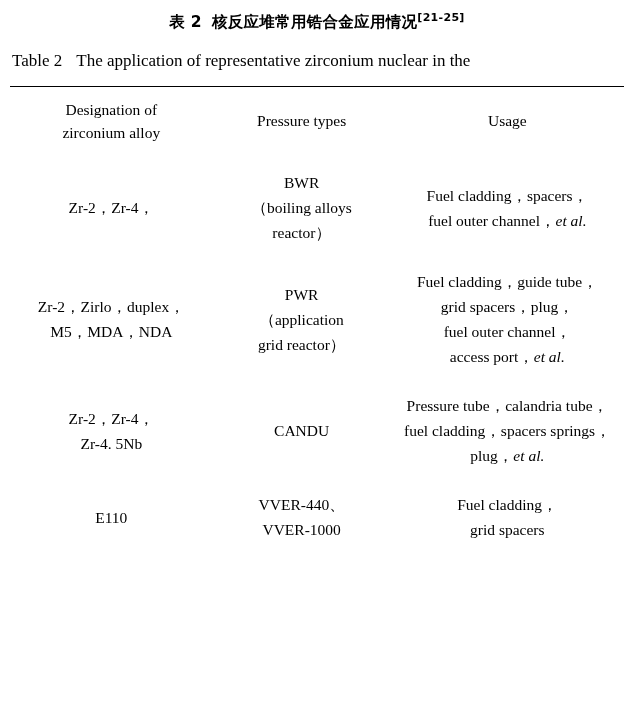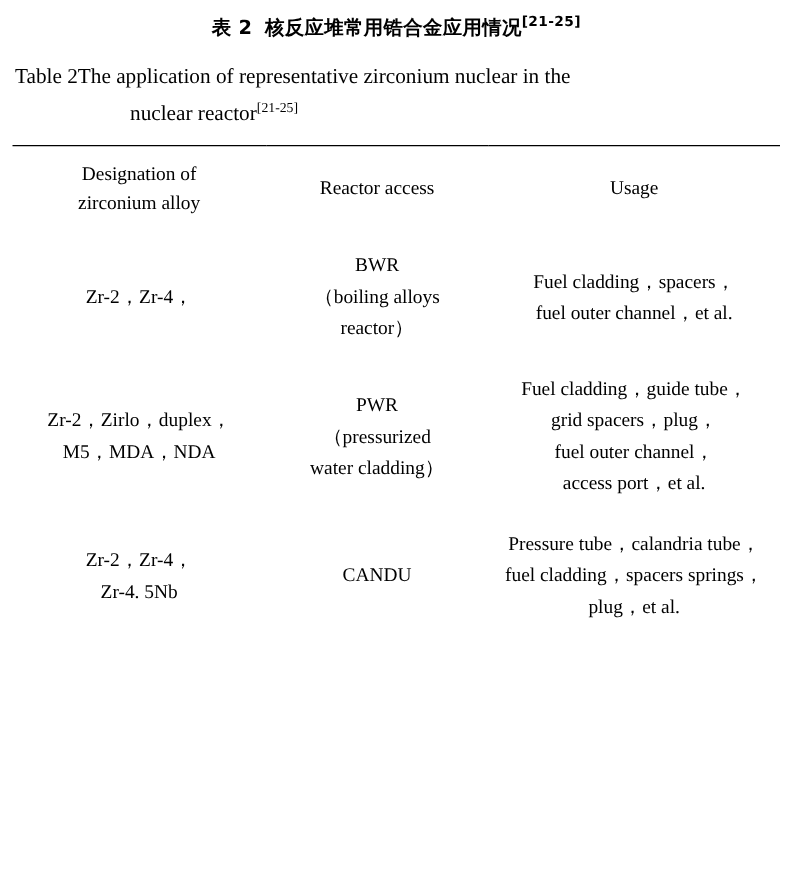--- a/index.html
+++ b/index.html
@@ -34,20 +34,21 @@
   .caption-cn .lbl {
     margin-right: 10px;
   }
   .caption-en {
     font-size: 17px;
     line-height: 30px;
     margin: 0 0 10px 0;
     padding: 0 2px;
   }
   .caption-en .lbl {
+    margin-right: 14px;
   }
   .caption-en .line2 {
     display: block;
     padding-left: 92px;
   }
   sup.ref {
     font-size: 11px;
     vertical-align: super;
     line-height: 0;
   }
@@ -80,50 +81,50 @@
     text-align: center;
     vertical-align: middle;
     line-height: 25px;
     padding: 12px 2px 12px 2px;
   }
   col.c1 { width: 33%; }
   col.c2 { width: 29%; }
   col.c3 { width: 38%; }
 
   .ital {
+    font-style: italic;
   }
   .nowrap { white-space: nowrap; }
 </style>
 </head>
 <body>
 
 <div class="page">
 
   <div class="caption-cn">
     <span class="lbl">表 2</span><span>核反应堆常用锆合金应用情况</span><sup class="ref">[21-25]</sup>
   </div>
 
   <div class="caption-en">
     <span class="lbl">Table 2</span><span>The application of representative zirconium nuclear in the</span>
-    <span class="line2"><span>nuclear reactor</span><sup class="ref">[21-25]</sup></span>
   </div>
 
   <table class="tbl">
     <colgroup>
       <col class="c1">
       <col class="c2">
       <col class="c3">
     </colgroup>
     <thead>
       <tr>
         <th class="rule-top rule-mid">
           <span>Designation of</span><br>
           <span>zirconium alloy</span>
         </th>
-        <th class="rule-top rule-mid">Reactor access</th>
+        <th class="rule-top rule-mid">Pressure types</th>
         <th class="rule-top rule-mid">Usage</th>
       </tr>
     </thead>
     <tbody>
 
       <tr>
         <td>
           <span>Zr-2，Zr-4，</span>
         </td>
         <td>
@@ -137,22 +138,22 @@
         </td>
       </tr>
 
       <tr>
         <td>
           <span>Zr-2，Zirlo，duplex，</span><br>
           <span>M5，MDA，NDA</span>
         </td>
         <td>
           <span>PWR</span><br>
-          <span>（pressurized</span><br>
-          <span>water cladding）</span>
+          <span>（application</span><br>
+          <span>grid reactor）</span>
         </td>
         <td>
           <span>Fuel cladding，guide tube，</span><br>
           <span>grid spacers，plug，</span><br>
           <span>fuel outer channel，</span><br>
           <span class="nowrap">access port，<span class="ital">et al.</span></span>
         </td>
       </tr>
 
       <tr>
@@ -163,17 +164,30 @@
         <td>
           <span>CANDU</span>
         </td>
         <td>
           <span>Pressure tube，calandria tube，</span><br>
           <span>fuel cladding，spacers springs，</span><br>
           <span class="nowrap">plug，<span class="ital">et al.</span></span>
         </td>
       </tr>
 
+      <tr>
+        <td>
+          <span>E110</span>
+        </td>
+        <td>
+          <span>VVER-440、</span><br>
+          <span>VVER-1000</span>
+        </td>
+        <td>
+          <span>Fuel cladding，</span><br>
+          <span>grid spacers</span>
+        </td>
+      </tr>
 
 
     </tbody>
   </table>
 </div>
 
 </body></html>

